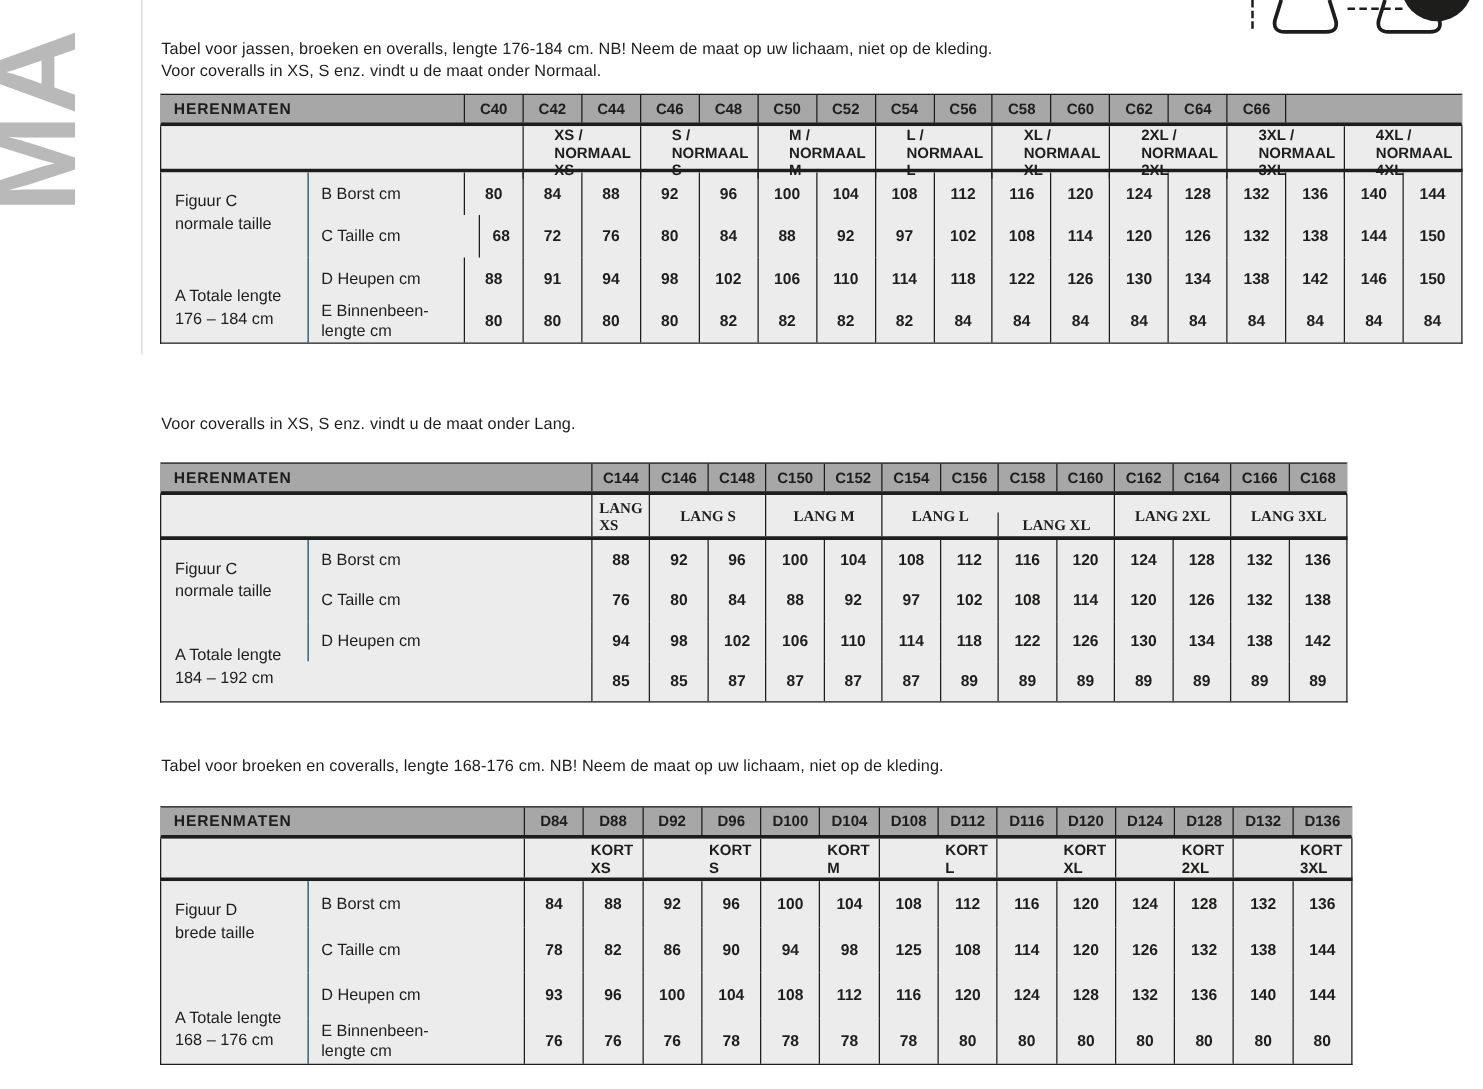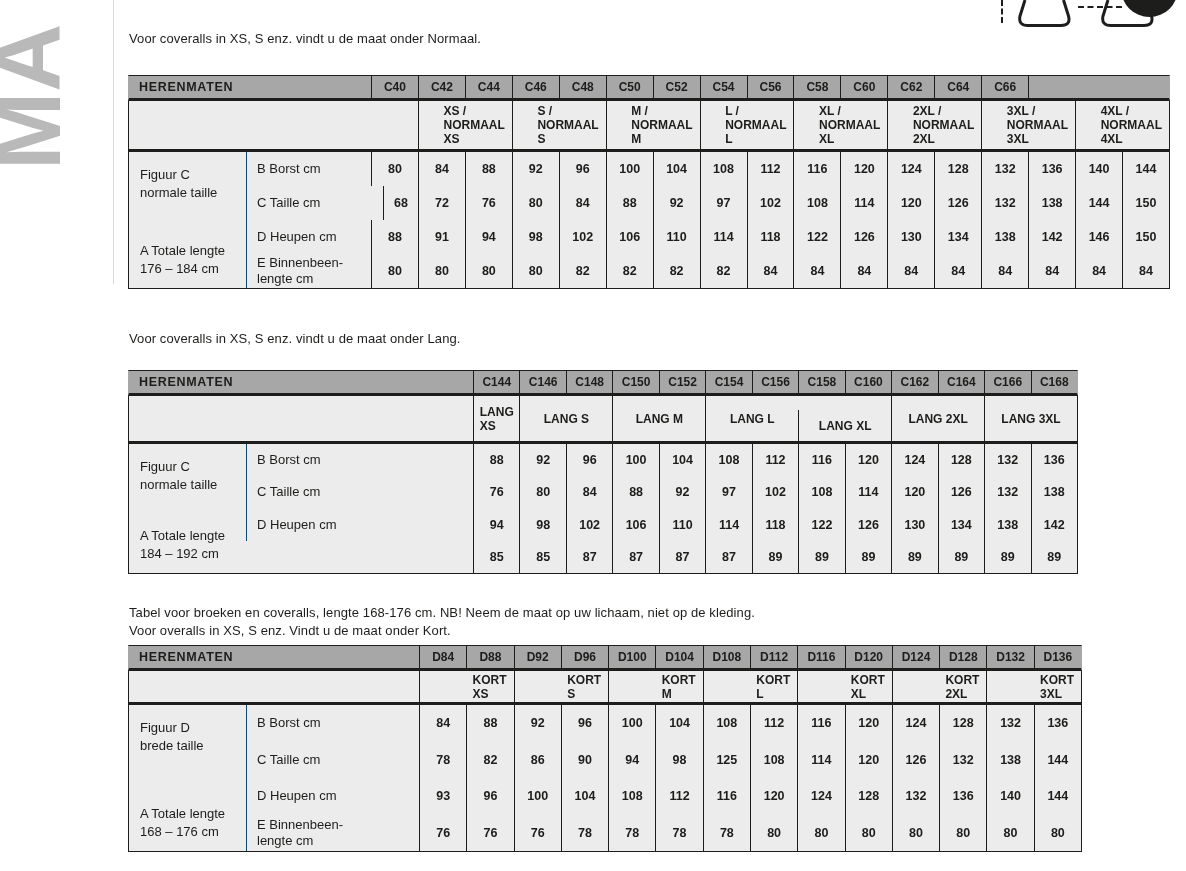--- a/index.html
+++ b/index.html
@@ -73,28 +73,28 @@
 <svg class="fig-svg" style="left:1015px" width="60" height="30" viewBox="0 0 60 30">
   <path d="M10 0 L5 16 Q3 25.5 13 25.5 L46 25.5 Q56 25.5 53.5 16 L48.5 0" fill="none" stroke="#1d1d1b" stroke-width="3" stroke-linejoin="round"></path>
 </svg>
 <div class="dash-h"></div>
 <svg class="fig-svg" style="left:1098px" width="60" height="30" viewBox="0 0 60 30">
   <path d="M10 0 L5 16 Q3 25.5 13 25.5 L46 25.5 Q56 25.5 53.5 16 L48.5 0" fill="none" stroke="#1d1d1b" stroke-width="3" stroke-linejoin="round"></path>
 </svg>
 <div class="head-circle"></div>
 
 <div class="intro" style="top:30px">
+  <div>Tabel voor jassen, broeken en overalls, lengte 176-184 cm. NB! Neem de maat op uw lichaam, niet op de kleding.</div>
   <div>Voor coveralls in XS, S enz. vindt u de maat onder Normaal.</div>
 </div>
 <div class="intro" style="top:330px">
   <div>Voor coveralls in XS, S enz. vindt u de maat onder Lang.</div>
 </div>
 <div class="intro" style="top:604px">
   <div>Tabel voor broeken en coveralls, lengte 168-176 cm. NB! Neem de maat op uw lichaam, niet op de kleding.</div>
-  <div>Voor overalls in XS, S enz. Vindt u de maat onder Kort.</div>
 </div>
 
 <div class="size-table" style="top: 75px; width: 1042px;">
   <div class="t-head" style="grid-template-columns: 117px 125px repeat(17, 1fr); height: 26px;">
       <div class="hcell title" style="grid-column: 1 / span 2;">HERENMATEN</div>
       <div class="hcell code">C40</div>
       <div class="hcell code">C42</div>
       <div class="hcell code">C44</div>
       <div class="hcell code">C46</div>
       <div class="hcell code">C48</div>
@@ -102,21 +102,21 @@
       <div class="hcell code">C52</div>
       <div class="hcell code">C54</div>
       <div class="hcell code">C56</div>
       <div class="hcell code">C58</div>
       <div class="hcell code">C60</div>
       <div class="hcell code">C62</div>
       <div class="hcell code">C64</div>
       <div class="hcell code">C66</div>
       <div class="hcell tail" style="grid-column: span 3;"></div>
     </div>
-  <div class="t-sub" style="grid-template-columns: 117px 125px repeat(17, 1fr); height: 51px;">
+  <div class="t-sub" style="grid-template-columns: 117px 125px repeat(17, 1fr); height: 37px;">
       <div class="scell lead" style="grid-column: 1 / span 3;"></div>
       <div class="scell group right" style="grid-column: span 2;">XS /<br>NORMAAL<br>XS</div>
       <div class="scell group right" style="grid-column: span 2;">S /<br>NORMAAL<br>S</div>
       <div class="scell group right" style="grid-column: span 2;">M /<br>NORMAAL<br>M</div>
       <div class="scell group right" style="grid-column: span 2;">L /<br>NORMAAL<br>L</div>
       <div class="scell group right" style="grid-column: span 2;">XL /<br>NORMAAL<br>XL</div>
       <div class="scell group right" style="grid-column: span 2;">2XL /<br>NORMAAL<br>2XL</div>
       <div class="scell group right" style="grid-column: span 2;">3XL /<br>NORMAAL<br>3XL</div>
       <div class="scell group right" style="grid-column: span 2;">4XL /<br>NORMAAL<br>4XL</div>
     </div>
@@ -209,21 +209,21 @@
       <div class="hcell code">C152</div>
       <div class="hcell code">C154</div>
       <div class="hcell code">C156</div>
       <div class="hcell code">C158</div>
       <div class="hcell code">C160</div>
       <div class="hcell code">C162</div>
       <div class="hcell code">C164</div>
       <div class="hcell code">C166</div>
       <div class="hcell code">C168</div>
     </div>
-  <div class="t-sub" style="grid-template-columns: 117px 227px repeat(13, 1fr); height: 48px;">
+  <div class="t-sub" style="grid-template-columns: 117px 227px repeat(13, 1fr); height: 36px; font-family: Liberation Serif, serif;">
       <div class="scell lead" style="grid-column: 1 / span 2;"></div>
       <div class="scell group center" style="grid-column: span 1;">LANG<br>XS</div>
       <div class="scell group center" style="grid-column: span 2;">LANG S</div>
       <div class="scell group center" style="grid-column: span 2;">LANG M</div>
       <div class="scell group center" style="grid-column: span 2;">LANG L</div>
       <div class="scell group center" style="grid-column: span 2; margin-top: 14px;">LANG XL</div>
       <div class="scell group center" style="grid-column: span 2;">LANG 2XL</div>
       <div class="scell group center" style="grid-column: span 2;">LANG 3XL</div>
     </div>
   <div class="t-body" style="grid-template-columns: 117px 227px repeat(13, 1fr); height: 130px; grid-template-rows: repeat(4, 1fr);">

